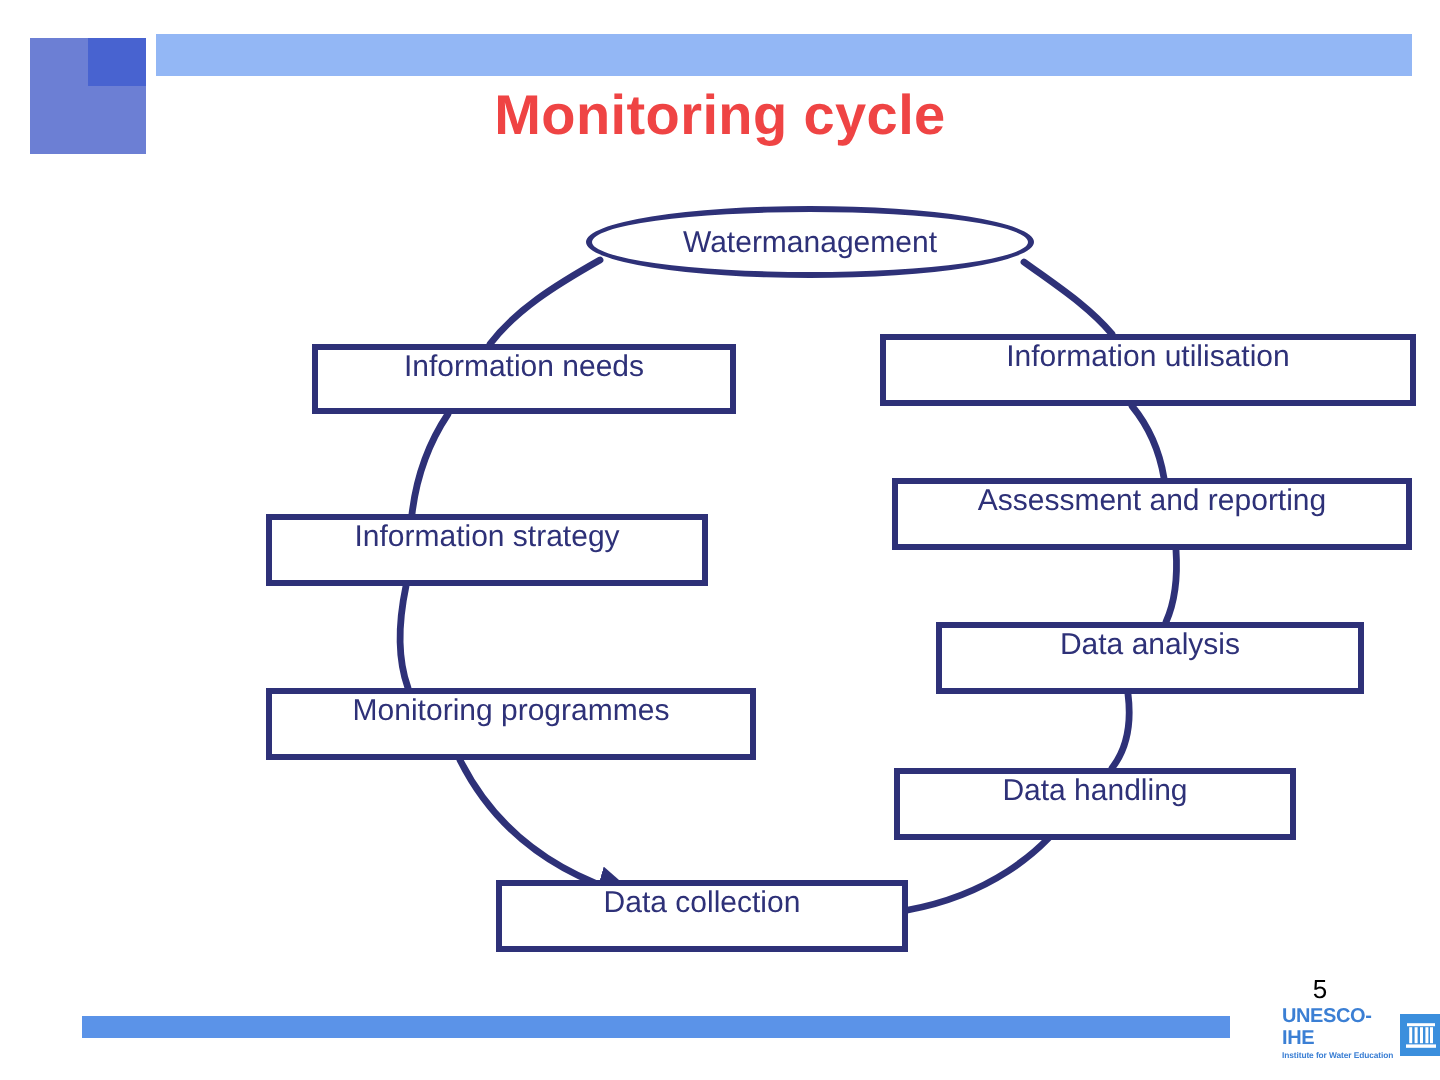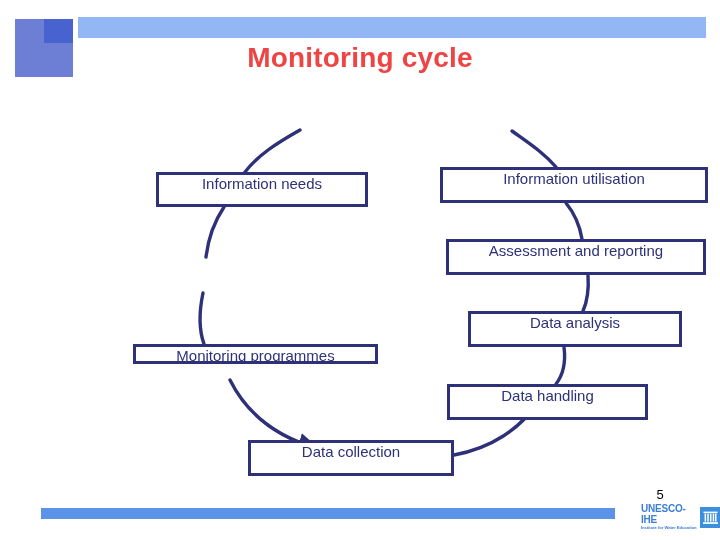--- a/index.html
+++ b/index.html
@@ -104,21 +104,21 @@
     color: #2e3178;
     white-space: nowrap;
     z-index: 5;
   }
 
   .b-info-needs      { left: 156px; top: 172px; width: 212px; height: 35px; }
   .b-info-util       { left: 440px; top: 167px; width: 268px; height: 36px; }
   .b-info-strategy   { left: 133px; top: 257px; width: 221px; height: 36px; }
   .b-assessment      { left: 446px; top: 239px; width: 260px; height: 36px; }
   .b-data-analysis   { left: 468px; top: 311px; width: 214px; height: 36px; }
-  .b-mon-programmes  { left: 133px; top: 344px; width: 245px; height: 20px; }
+  .b-mon-programmes  { left: 133px; top: 344px; width: 245px; height: 36px; }
   .b-data-handling   { left: 447px; top: 384px; width: 201px; height: 36px; }
   .b-data-collection { left: 248px; top: 440px; width: 206px; height: 36px; }
 
   
   .ftr-bar {
     position: absolute;
     left: 41px;
     top: 508px;
     width: 574px;
     height: 11px;
@@ -200,29 +200,35 @@
       <path d="M 203,293 C 199,312 199,330 204,344"></path>
 
       <path d="M 564,347 C 566,363 563,375 556,384"></path>
 
       <path d="M 230,380 C 248,416 278,437 316,448" marker-end="url(#arrowhead)"></path>
 
       <path d="M 454,455 C 492,448 521,428 537,403"></path>
     </g>
   </svg>
 
+  <div class="node-oval">
+    <span>Watermanagement</span>
+  </div>
 
   <div class="node-box b-info-needs">
     <span>Information needs</span>
   </div>
 
   <div class="node-box b-info-util">
     <span>Information utilisation</span>
   </div>
 
+  <div class="node-box b-info-strategy">
+    <span>Information strategy</span>
+  </div>
 
   <div class="node-box b-data-analysis">
     <span>Data analysis</span>
   </div>
 
   <div class="node-box b-assessment">
     <span>Assessment and reporting</span>
   </div>
 
   <div class="node-box b-mon-programmes">

